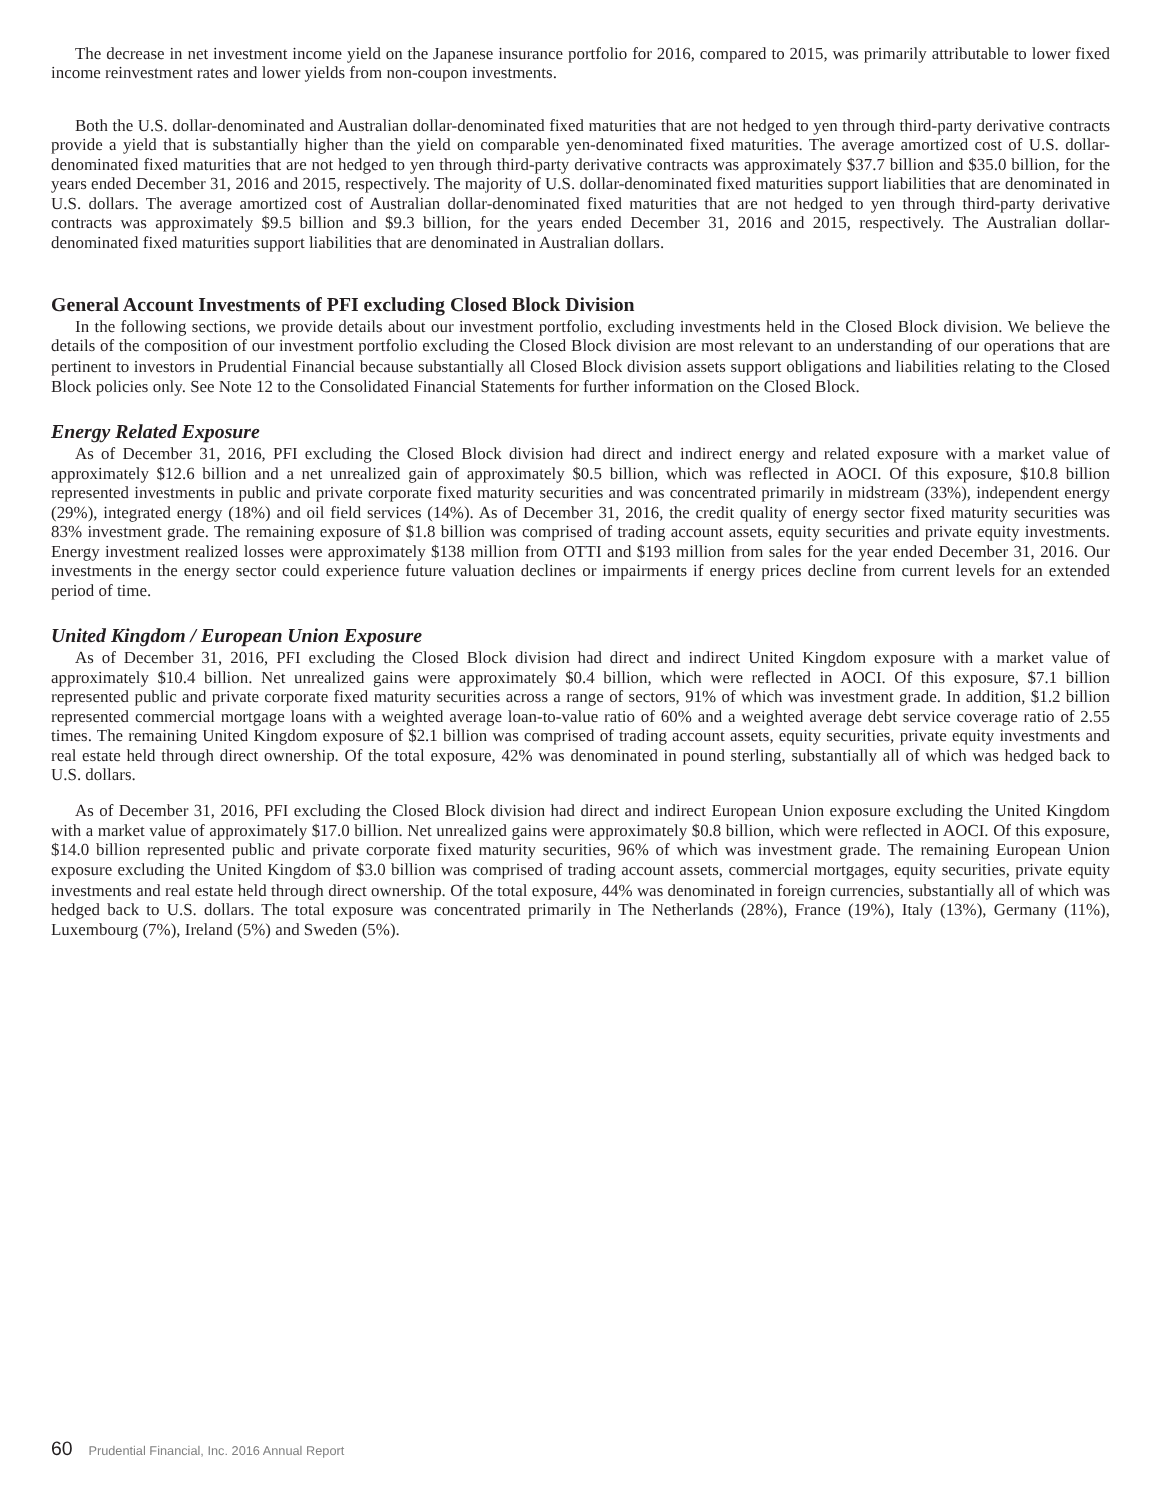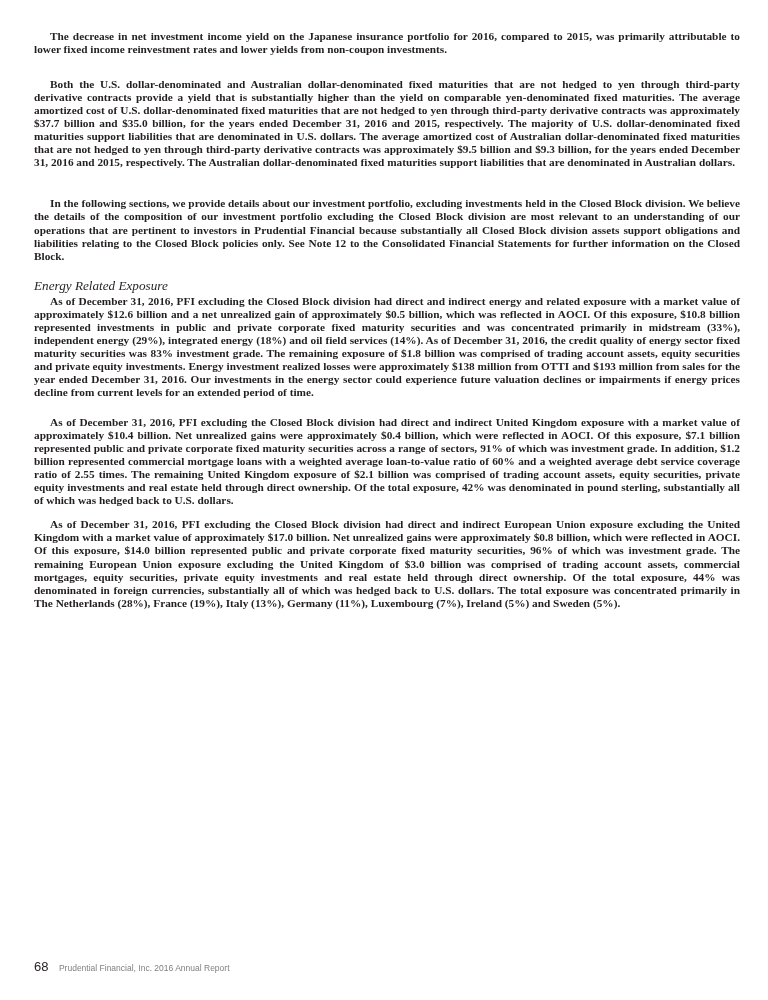--- a/index.html
+++ b/index.html
@@ -1,48 +1,50 @@
 <!DOCTYPE html>
 <html><head>
 <meta charset="utf-8">
 <style>
   html, body { margin: 0; padding: 0; background: #ffffff; }
   body { width: 768px; height: 1000px; position: relative; overflow: hidden; }
   .page { position: absolute; left: 34px; top: 30px; width: 706px; color: #231f20;
     font-family: "Liberation Serif", serif; font-size: 11.3px; line-height: 13.05px; }
-  .page p { margin: 0; text-align: justify; text-indent: 16px; font-weight: bold; }
+  .page p { margin: 0; text-align: justify; text-indent: 16px; }
   .gap { height: 11px; }
   .h-section { font-family: "Liberation Serif", serif; font-weight: bold; font-size: 13.2px;
     margin: 0; line-height: 15px; }
-  .h-sub { font-family: "Liberation Serif", serif; font-weight: normal; font-style: italic; font-size: 13.2px;
+  .h-sub { font-family: "Liberation Serif", serif; font-weight: bold; font-style: italic; font-size: 13.2px;
     margin: 0; line-height: 15px; }
   .gap-h { height: 15px; }
   .footer { position: absolute; left: 34px; top: 957px; font-family: "Liberation Sans", sans-serif; }
   .footer .num { font-size: 13px; color: #231f20; margin-right: 6px; }
   .footer .title { font-size: 8.5px; color: #808080; text-align: right; }
 </style>
 </head>
 <body>
 
 <div class="page">
   <p>The decrease in net investment income yield on the Japanese insurance portfolio for 2016, compared to 2015, was primarily attributable to lower fixed income reinvestment rates and lower yields from non-coupon investments.</p>
   <div class="gap"></div>
   <div class="gap"></div>
   <p>Both the U.S. dollar-denominated and Australian dollar-denominated fixed maturities that are not hedged to yen through third-party derivative contracts provide a yield that is substantially higher than the yield on comparable yen-denominated fixed maturities. The average amortized cost of U.S. dollar-denominated fixed maturities that are not hedged to yen through third-party derivative contracts was approximately $37.7 billion and $35.0 billion, for the years ended December 31, 2016 and 2015, respectively. The majority of U.S. dollar-denominated fixed maturities support liabilities that are denominated in U.S. dollars. The average amortized cost of Australian dollar-denominated fixed maturities that are not hedged to yen through third-party derivative contracts was approximately $9.5 billion and $9.3 billion, for the years ended December 31, 2016 and 2015, respectively. The Australian dollar-denominated fixed maturities support liabilities that are denominated in Australian dollars.</p>
   <div class="gap"></div>
   <div class="gap-h"></div>
 
+  <h2 class="h-section">General Account Investments of PFI excluding Closed Block Division</h2>
   <p style="margin-top:2px;">In the following sections, we provide details about our investment portfolio, excluding investments held in the Closed Block division. We believe the details of the composition of our investment portfolio excluding the Closed Block division are most relevant to an understanding of our operations that are pertinent to investors in Prudential Financial because substantially all Closed Block division assets support obligations and liabilities relating to the Closed Block policies only. See Note 12 to the Consolidated Financial Statements for further information on the Closed Block.</p>
   <div class="gap-h"></div>
 
   <h3 class="h-sub">Energy Related Exposure</h3>
   <p style="margin-top:2px;">As of December 31, 2016, PFI excluding the Closed Block division had direct and indirect energy and related exposure with a market value of approximately $12.6 billion and a net unrealized gain of approximately $0.5 billion, which was reflected in AOCI. Of this exposure, $10.8 billion represented investments in public and private corporate fixed maturity securities and was concentrated primarily in midstream (33%), independent energy (29%), integrated energy (18%) and oil field services (14%). As of December 31, 2016, the credit quality of energy sector fixed maturity securities was 83% investment grade. The remaining exposure of $1.8 billion was comprised of trading account assets, equity securities and private equity investments. Energy investment realized losses were approximately $138 million from OTTI and $193 million from sales for the year ended December 31, 2016. Our investments in the energy sector could experience future valuation declines or impairments if energy prices decline from current levels for an extended period of time.</p>
   <div class="gap-h"></div>
 
+  <h3 class="h-sub">United Kingdom / European Union Exposure</h3>
   <p style="margin-top:2px;">As of December 31, 2016, PFI excluding the Closed Block division had direct and indirect United Kingdom exposure with a market value of approximately $10.4 billion. Net unrealized gains were approximately $0.4 billion, which were reflected in AOCI. Of this exposure, $7.1 billion represented public and private corporate fixed maturity securities across a range of sectors, 91% of which was investment grade. In addition, $1.2 billion represented commercial mortgage loans with a weighted average loan-to-value ratio of 60% and a weighted average debt service coverage ratio of 2.55 times. The remaining United Kingdom exposure of $2.1 billion was comprised of trading account assets, equity securities, private equity investments and real estate held through direct ownership. Of the total exposure, 42% was denominated in pound sterling, substantially all of which was hedged back to U.S. dollars.</p>
   <div class="gap"></div>
   <p>As of December 31, 2016, PFI excluding the Closed Block division had direct and indirect European Union exposure excluding the United Kingdom with a market value of approximately $17.0 billion. Net unrealized gains were approximately $0.8 billion, which were reflected in AOCI. Of this exposure, $14.0 billion represented public and private corporate fixed maturity securities, 96% of which was investment grade. The remaining European Union exposure excluding the United Kingdom of $3.0 billion was comprised of trading account assets, commercial mortgages, equity securities, private equity investments and real estate held through direct ownership. Of the total exposure, 44% was denominated in foreign currencies, substantially all of which was hedged back to U.S. dollars. The total exposure was concentrated primarily in The Netherlands (28%), France (19%), Italy (13%), Germany (11%), Luxembourg (7%), Ireland (5%) and Sweden (5%).</p>
 </div>
 
 <div class="footer">
-  <span class="num">68</span>
+  <span class="num">60</span>
   <span class="title">Prudential Financial, Inc. 2016 Annual Report</span>
 </div>
 
 </body></html>

